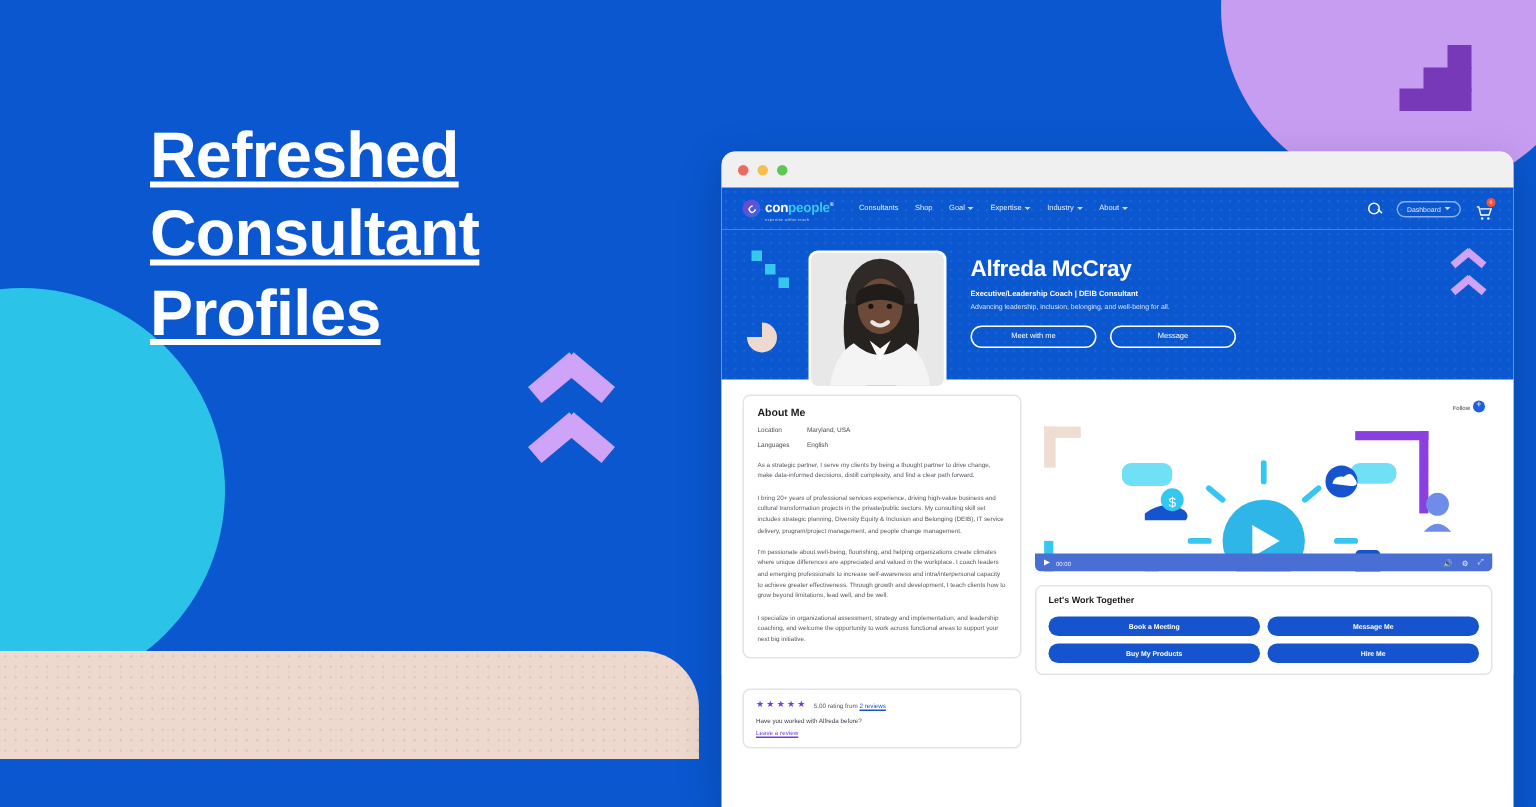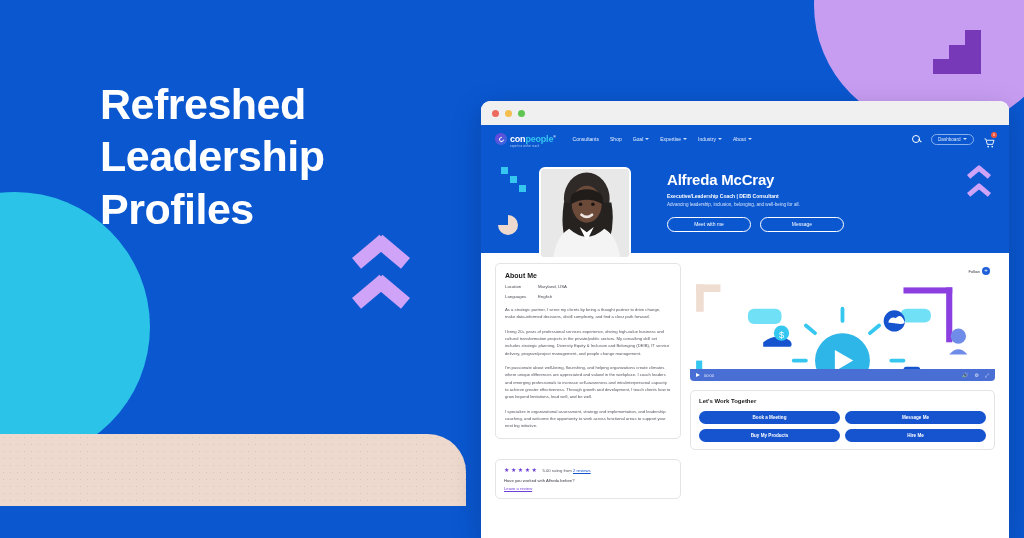--- a/index.html
+++ b/index.html
@@ -62,21 +62,21 @@
   .chev::after  { right:0; transform-origin:right top; transform:rotate(40deg); }
   .chev-a { top:0; }
   .chev-b { top:40px; }
 
   
   .headline {
     position:absolute; left:100px; top:78px; width:320px;
     color:#ffffff; font-weight:bold; font-size:43px; line-height:1.22;
     letter-spacing:-0.5px;
   }
-  .headline div { white-space:nowrap; }
+  .headline div { white-space:nowrap;text-decoration:underline; }
 
   
   .browser {
     position:absolute; left:481px; top:101px;
     width:528px; height:437px;
     background:#ffffff;
     border-radius:9px 9px 0 0;
     box-shadow:0 8px 30px rgba(0,0,0,.18);
     overflow:hidden;
   }
@@ -131,21 +131,21 @@
   .cart-badge{
     position:absolute; right:-2px; top:-2px;
     background:#f0553d; color:#fff; font-size:3.4px;
     min-width:6px; height:6px; border-radius:50%;
     display:flex; align-items:center; justify-content:center;
   }
 
   
   .hero {
     background:#0a57d0; height:100px; position:relative;
-    padding:14px 16px 0 16px; display:flex;gap:20px;
+    padding:14px 16px 0 16px; display:flex;
   }
   .hero::before{
     content:""; position:absolute; inset:0;
     background-image:radial-gradient(rgba(255,255,255,.14) 0.6px, transparent 0.7px);
     background-size:6px 6px;
   }
   .hero-deco { position:absolute; left:14px; top:12px; width:50px; height:80px; z-index:1;}
   .sq { position:absolute; background:#35c7f0; width:7px; height:7px;}
   .sq1{left:6px; top:2px;} .sq2{left:15px; top:11px;} .sq3{left:24px; top:20px;}
   .pac-inner{
@@ -260,21 +260,21 @@
 <div class="cyan-quarter"></div>
 <div class="beige-band"></div>
 
 <div class="chevrons-left">
   <div class="chev chev-a"></div>
   <div class="chev chev-b"></div>
 </div>
 
 <div class="headline">
   <div>Refreshed</div>
-  <div>Leadership</div>
+  <div>Consultant</div>
   <div>Profiles</div>
 </div>
 
 <div class="browser">
 
   <div class="chrome-bar">
     <span class="dot r"></span>
     <span class="dot y"></span>
     <span class="dot g"></span>
   </div>

